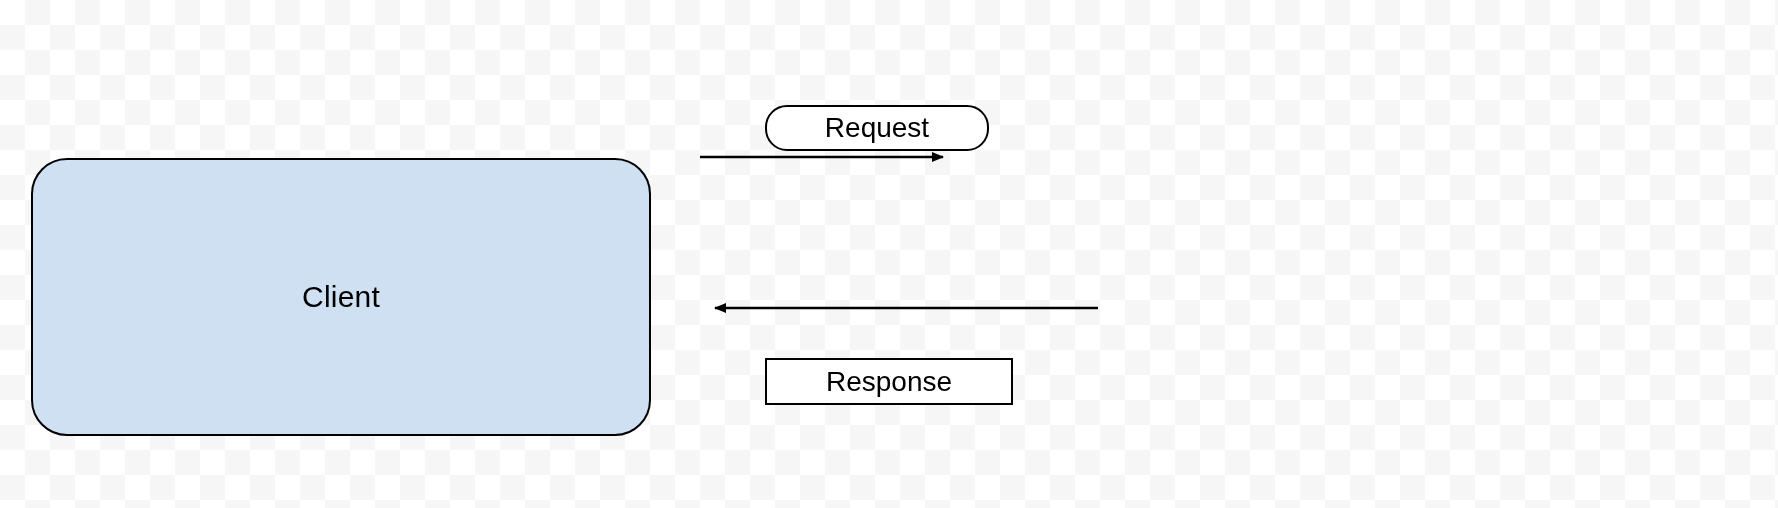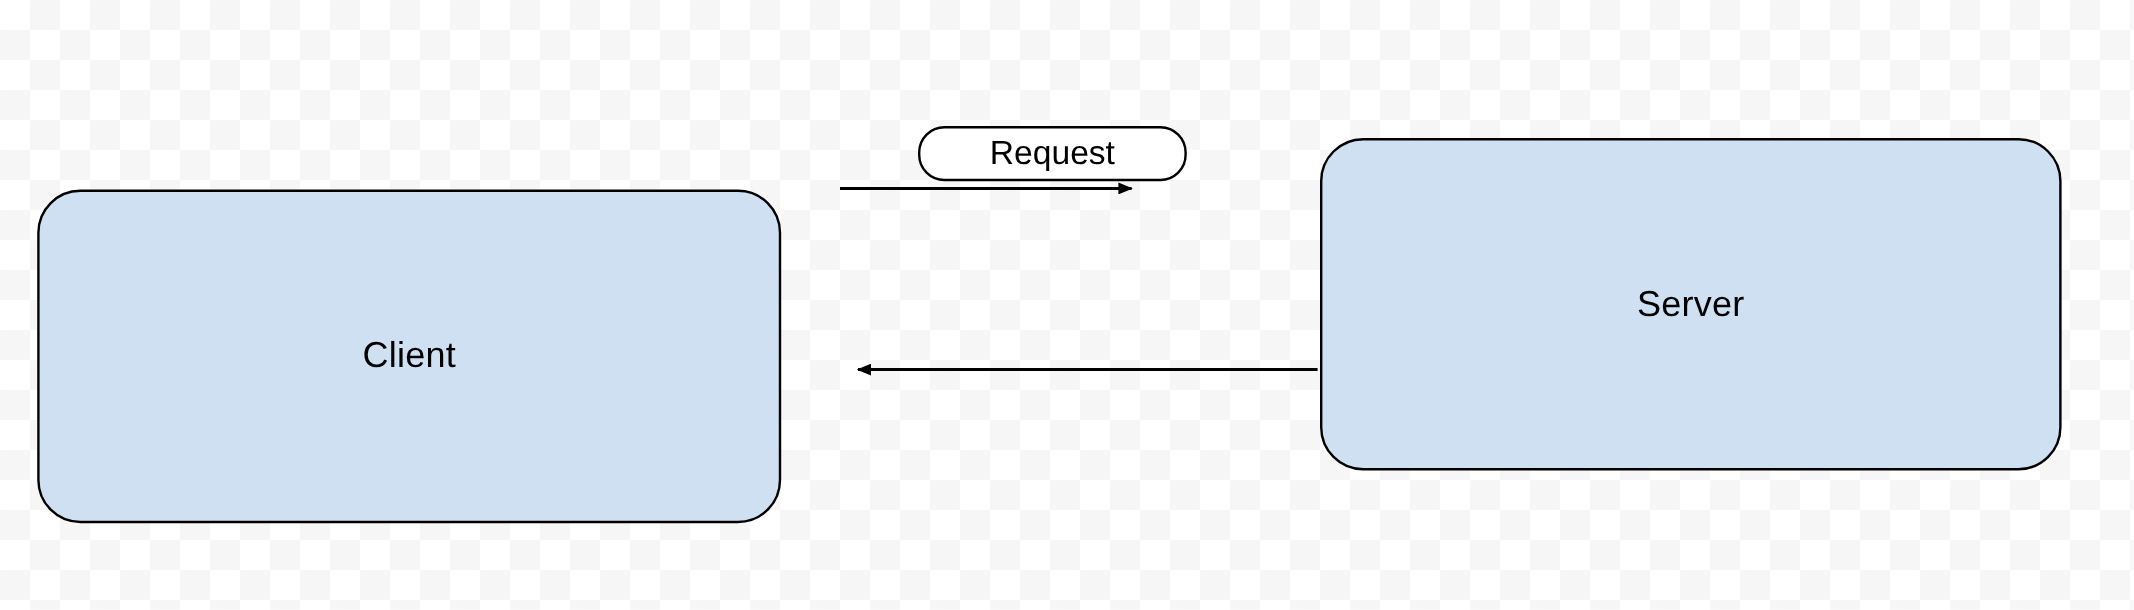--- a/index.html
+++ b/index.html
@@ -92,22 +92,22 @@
 
     <line x1="700" y1="157" x2="943" y2="157" stroke="#000000" stroke-width="2.5" marker-end="url(#arrow-right)"></line>
 
     <line x1="1098" y1="308" x2="715" y2="308" stroke="#000000" stroke-width="2.5" marker-end="url(#arrow-left)"></line>
   </svg>
 
   <div class="node" id="client-node">
     <span class="node-label">Client</span>
   </div>
 
-  <div class="node" id="server-node">
-    <span class="node-label">Server</span>
-  </div>
 
   <div class="edge-label" id="request-label">
     <span>Request</span>
   </div>
 
+  <div class="edge-label" id="response-label">
+    <span>Response</span>
+  </div>
 
 </div>
 
 </body></html>

